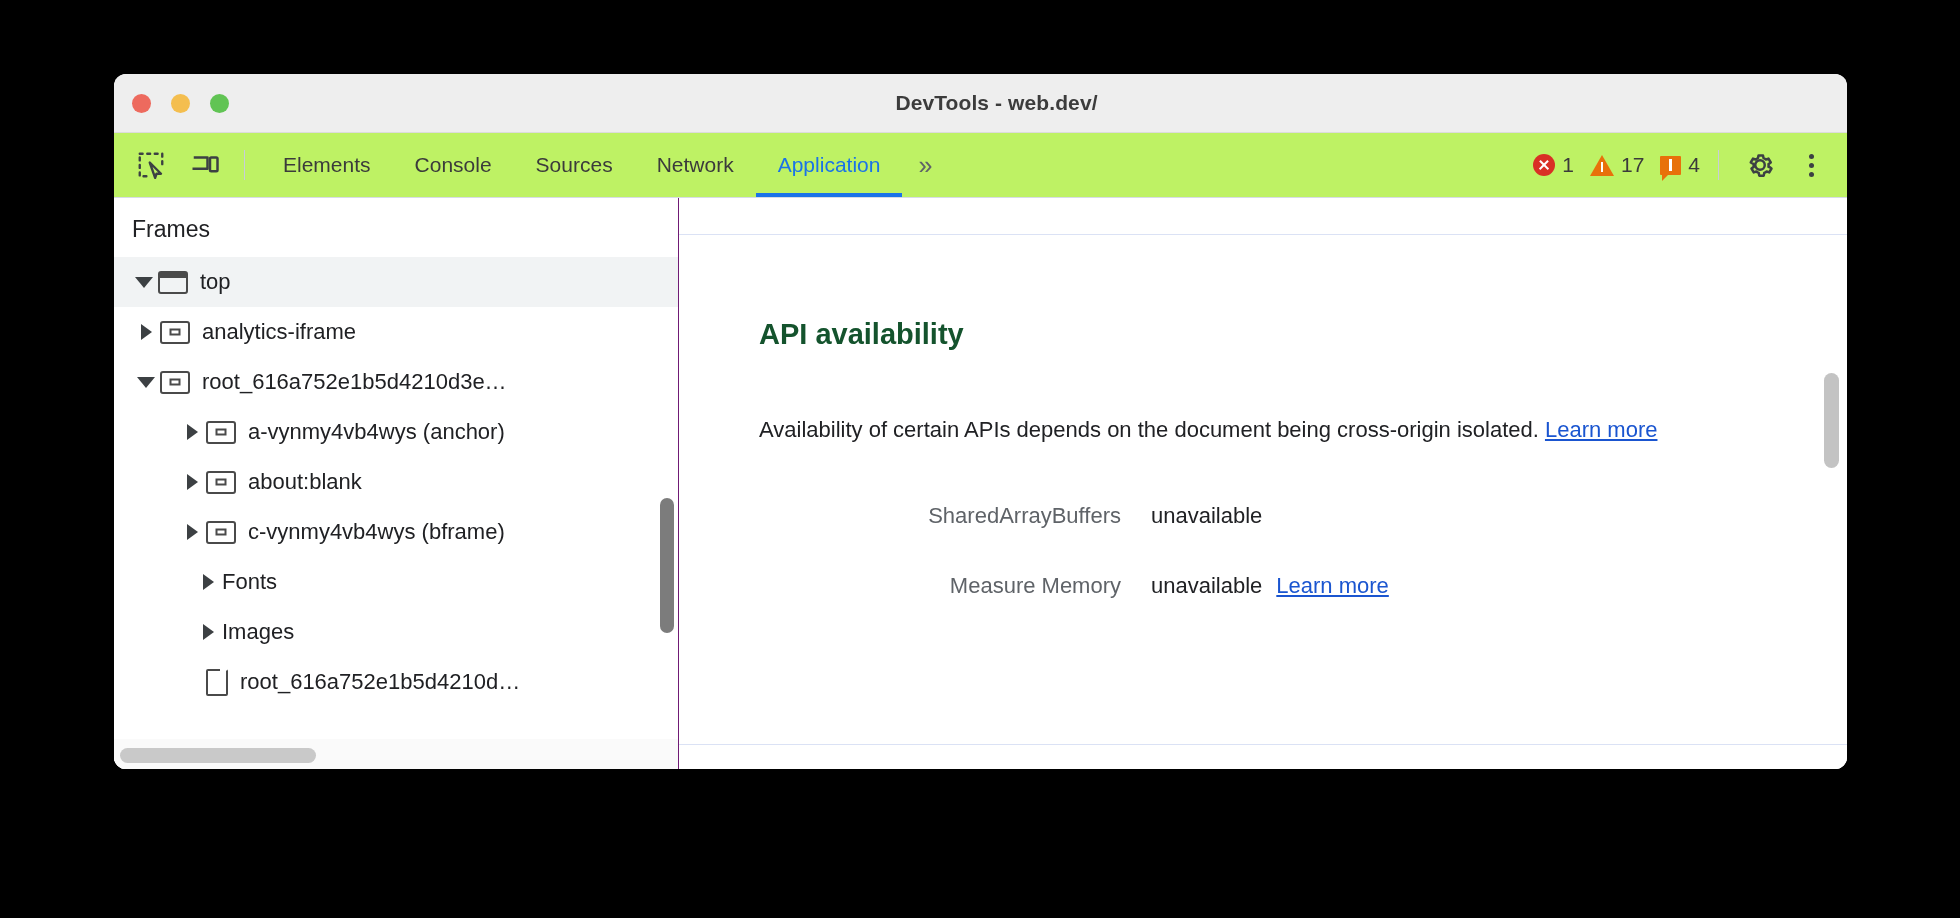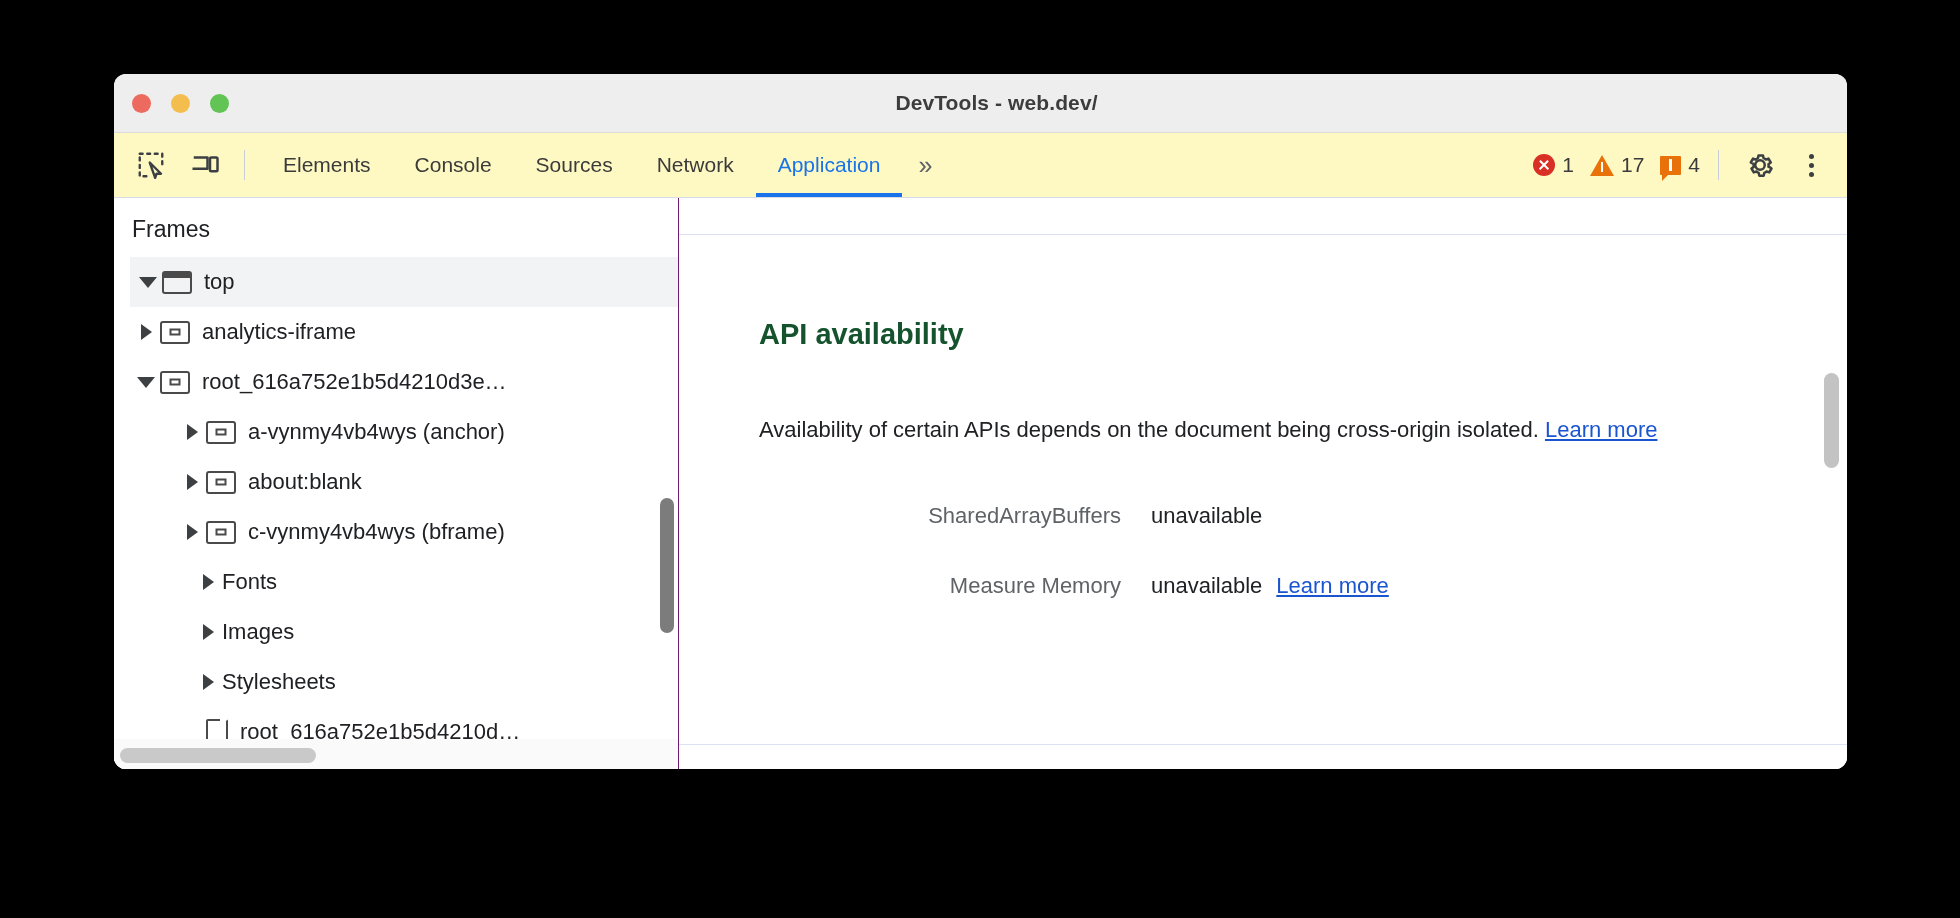--- a/index.html
+++ b/index.html
@@ -65,21 +65,21 @@
     font-weight: bold;
     color: #3c3c3c;
     letter-spacing: 0.1px;
     padding-left: 32px;
   }
 
   
   .toolbar {
     position: relative;
     height: 64px;
-    background: #fef9c3;
+    background: #bef264;
     border-bottom: 1px solid #d7dce6;
     display: flex;
     align-items: center;
   }
   .tb-icon-btn {
     width: 46px;
     height: 46px;
     display: flex;
     align-items: center;
     justify-content: center;
@@ -305,21 +305,21 @@
     box-sizing: border-box;
     position: relative;
   }
   .docicon::after {
     content: "";
     position: absolute;
     right: -2.5px; top: -2.5px;
     border-left: 9px solid #ffffff;
     border-bottom: 9px solid transparent;
   }
-  .ind-1 { padding-left: 4px; margin-left: 16px; }
+  .ind-1 { padding-left: 16px; }
   .ind-2 { }
   .ind-3 { padding-left: 64px; }
   .ind-2b { padding-left: 80px; }
 
   .sb-vscroll {
     position: absolute;
     right: 4px;
     top: 300px;
     width: 14px;
     height: 135px;
@@ -548,26 +548,20 @@
             <span>Fonts</span>
           </div>
 
           <div class="row ind-2b">
             <span class="tw">
                 <span class="tri"></span>
               </span>
             <span>Images</span>
           </div>
 
-          <div class="row ind-2b">
-            <span class="tw">
-                <span class="tri"></span>
-              </span>
-            <span>Stylesheets</span>
-          </div>
 
           <div class="row ind-3">
             <span class="tw"></span>
             <span class="docicon"></span>
             <span>root_616a752e1b5d4210d…</span>
           </div>
 
         </div>
 
         <div class="sb-fade"></div>

